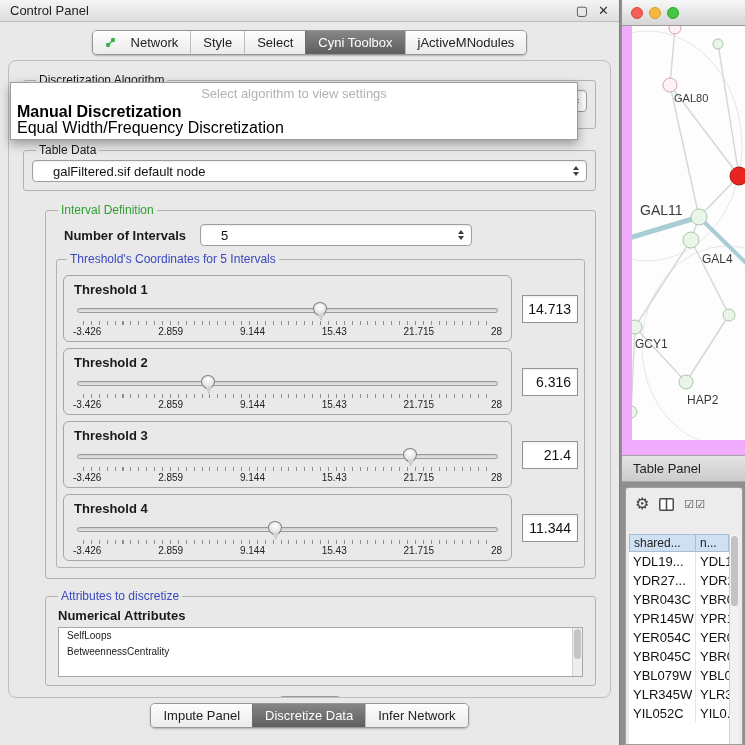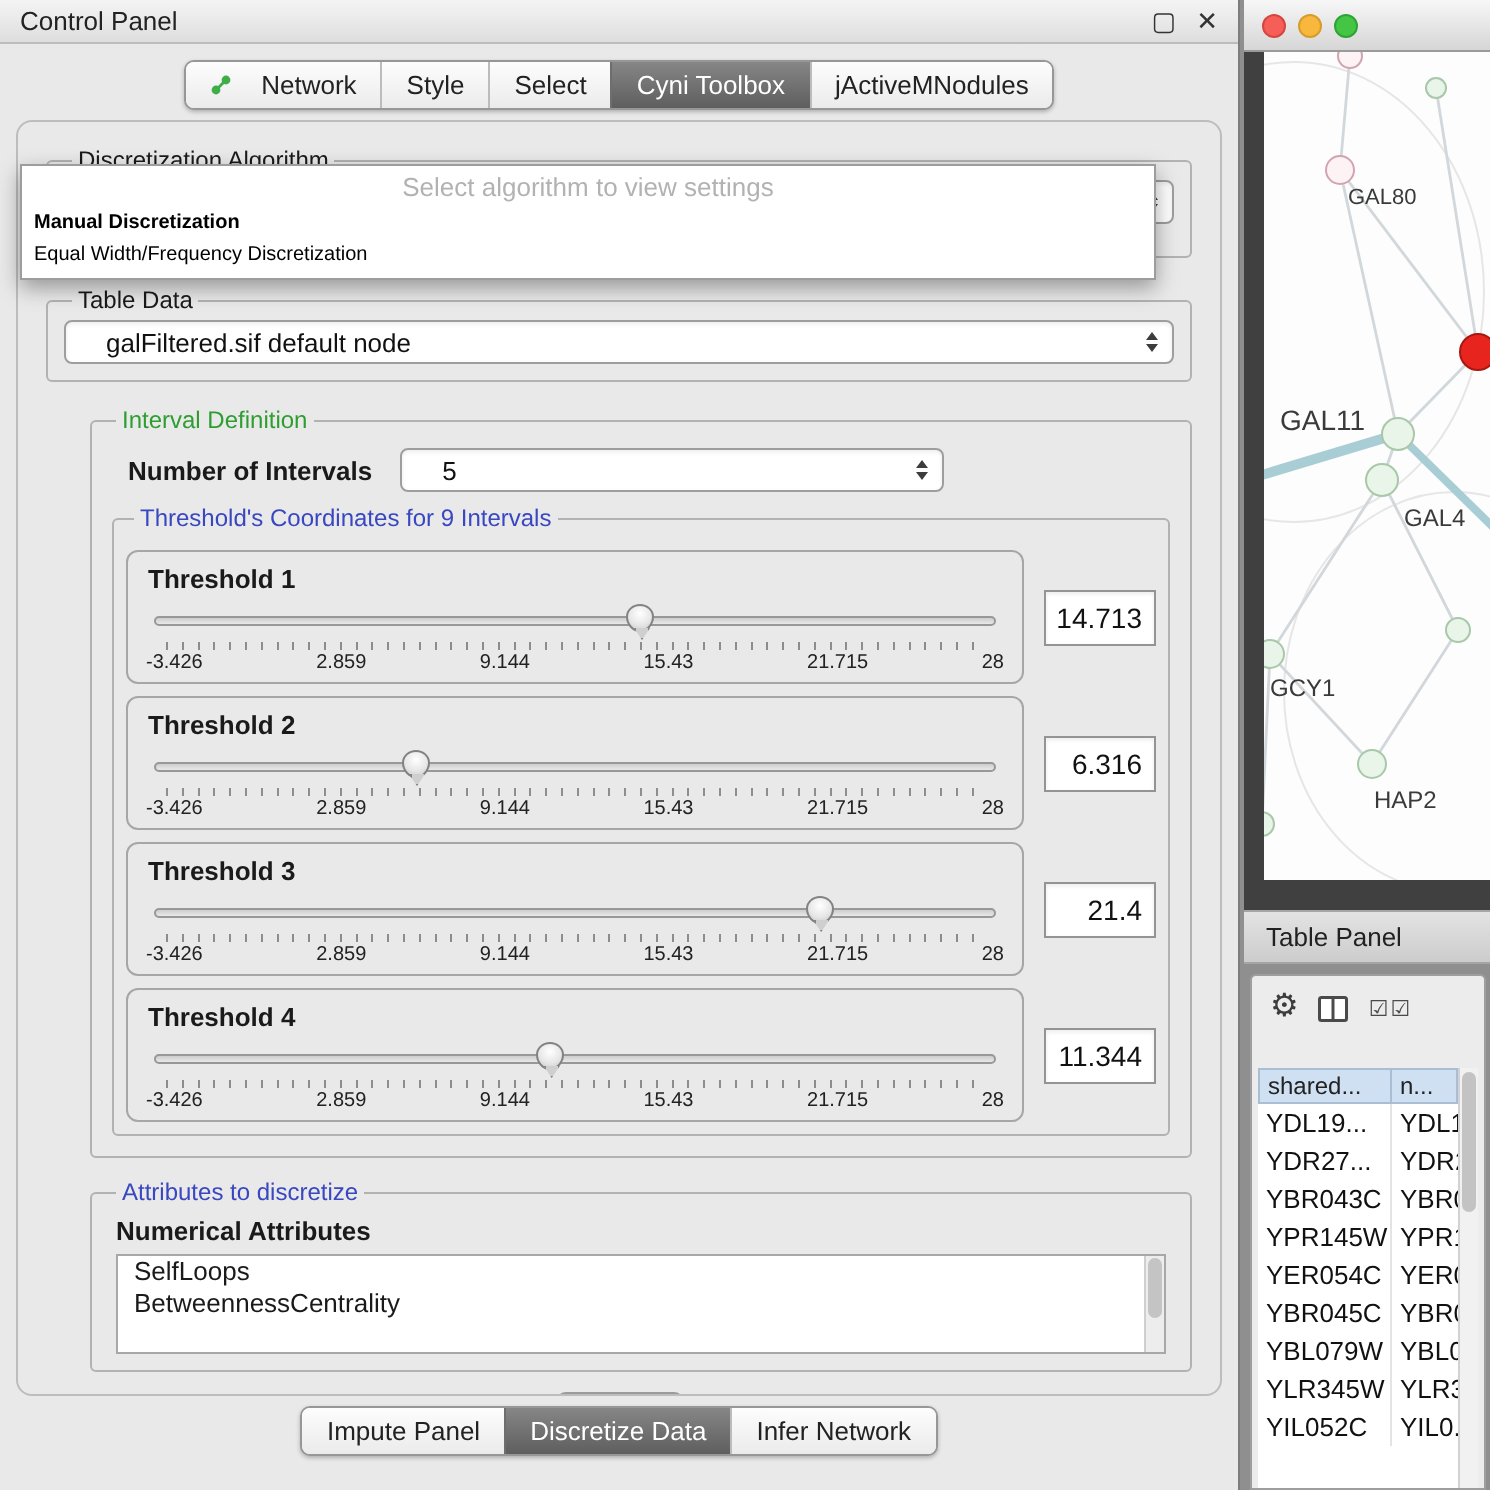--- a/index.html
+++ b/index.html
@@ -49,36 +49,36 @@
   .threshold-label{font-weight:bold;font-size:13px;margin:2px 0 5px 2px}
   .slider{position:relative;height:17px;margin:0 5px}
   .slider-track{position:absolute;left:0;right:0;top:6px;height:5px;border:1px solid #989898;border-radius:3px;background:linear-gradient(#cdcdcd,#e8e8e8)}
   .slider-thumb{position:absolute;top:0;width:14px;height:14px;margin-left:-7px;border:1px solid #828282;border-radius:50% 50% 50% 50%/45% 45% 55% 55%;background:radial-gradient(circle at 50% 32%,#ffffff 0%,#e7e7e7 55%,#c6c6c6 100%)}
   .slider-thumb::after{content:"";position:absolute;left:3px;top:11px;width:6px;height:5px;background:#cfcfcf;border:1px solid #828282;border-top:none;clip-path:polygon(0 0,100% 0,50% 100%)}
   .ticks{height:4px;margin:2px 11px 0;background-image:repeating-linear-gradient(to right,#8d8d8d 0 1px,transparent 1px 7.9px)}
   .scale{display:flex;justify-content:space-between;margin:1px 1px 0;font-size:10px;color:#222}
   .value-box{width:56px;height:28px;margin-left:10px;background:#fff;border:1px solid #949494;font-size:14px;display:flex;align-items:center;justify-content:flex-end;padding:0 6px;color:#111;box-shadow:inset 0 1px 2px rgba(0,0,0,.08)}
 
   .attr-sublabel{font-weight:bold;font-size:13px;margin:2px 0 4px 4px}
-  .listbox{position:relative;background:#fff;border:1px solid #a8a8a8;height:50px;margin:0 4px;overflow:hidden;font-size:13px}
+  .listbox{position:relative;background:#fff;border:1px solid #a8a8a8;height:50px;margin:0 4px;overflow:hidden;font-size:10px}
   .list-item{height:16px;line-height:16px;padding:0 8px;white-space:nowrap}
   .list-vscroll{position:absolute;right:0;top:0;bottom:0;width:10px;background:#ededed;border-left:1px solid #cfcfcf}
   .list-vthumb{position:absolute;left:1px;right:1px;top:1px;height:30px;background:#c4c4c4;border-radius:4px}
 
   .apply-row{display:flex;justify-content:center;margin-top:10px}
   .btn{min-width:64px;height:22px;padding:0 12px;border:1px solid #9a9a9a;border-radius:5px;background:linear-gradient(#ffffff,#dadada);font-size:13px;display:flex;align-items:center;justify-content:center;box-shadow:0 1px 1px rgba(0,0,0,.18)}
 
   
   .popup{position:absolute;left:10px;top:82px;width:568px;background:#fff;border:1px solid #9d9d9d;box-shadow:0 4px 10px rgba(0,0,0,.35);z-index:10;padding-bottom:4px}
   .popup-placeholder{text-align:center;color:#b2b2b2;font-size:13px;padding:3px 0 2px}
-  .popup-option{font-size:10px;padding:1px 6px;color:#000;height:16px;line-height:15px}
+  .popup-option{font-size:16px;padding:1px 6px;color:#000;height:16px;line-height:15px}
   .popup-option.bold{font-weight:bold}
 
   
-  .network-window{position:absolute;left:622px;top:0;width:123px;height:455px;background:#404040}
+  .network-window{position:absolute;left:622px;top:0;width:123px;height:455px;background:#f0abfc}
   .mac-titlebar{position:absolute;top:0;left:0;right:0;height:26px;background:linear-gradient(#f7f7f7,#d6d6d6);border-bottom:1px solid #9a9a9a;display:flex;align-items:center;gap:6px;padding:0 9px}
   .light{width:12px;height:12px;border-radius:50%}
   .light.red{background:#f65f58;border:1px solid #d6453f}
   .light.yellow{background:#f7b83d;border:1px solid #d79d2c}
   .light.green{background:#45c544;border:1px solid #2fa434}
   .net-canvas{position:absolute;left:10px;top:26px;right:0;bottom:15px;background:#fcfdfc;overflow:hidden}
 
   .table-panel-header{position:absolute;left:622px;top:455px;width:123px;height:27px;background:linear-gradient(#e3e3e3,#cccccc);border-top:1px solid #a5a5a5;border-bottom:1px solid #a5a5a5;display:flex;align-items:center;padding:0 11px;font-size:13px;color:#222}
 
   .table-window{position:absolute;left:625px;top:487px;width:118px;height:258px;background:#ececec;border:1px solid #9e9e9e;border-radius:3px 3px 0 0}
@@ -169,21 +169,21 @@
           <div class="combo">
             <span>5</span>
             <span class="stepper">
                 <span class="arr-up"></span>
                 <span class="arr-dn"></span>
               </span>
           </div>
         </div>
 
         <fieldset class="fs-thresholds blue">
-          <legend>Threshold's Coordinates for 9 Intervals</legend>
+          <legend>Threshold's Coordinates for 5 Intervals</legend>
           <div>
               <div class="threshold-row">
                 <div class="threshold-box">
                   <div class="threshold-label">Threshold 1</div>
                   <div class="slider">
                     <div class="slider-track"></div>
                     <div class="slider-thumb" style="left:57.72%"></div>
                   </div>
                   <div class="ticks"></div>
                   <div class="scale">

